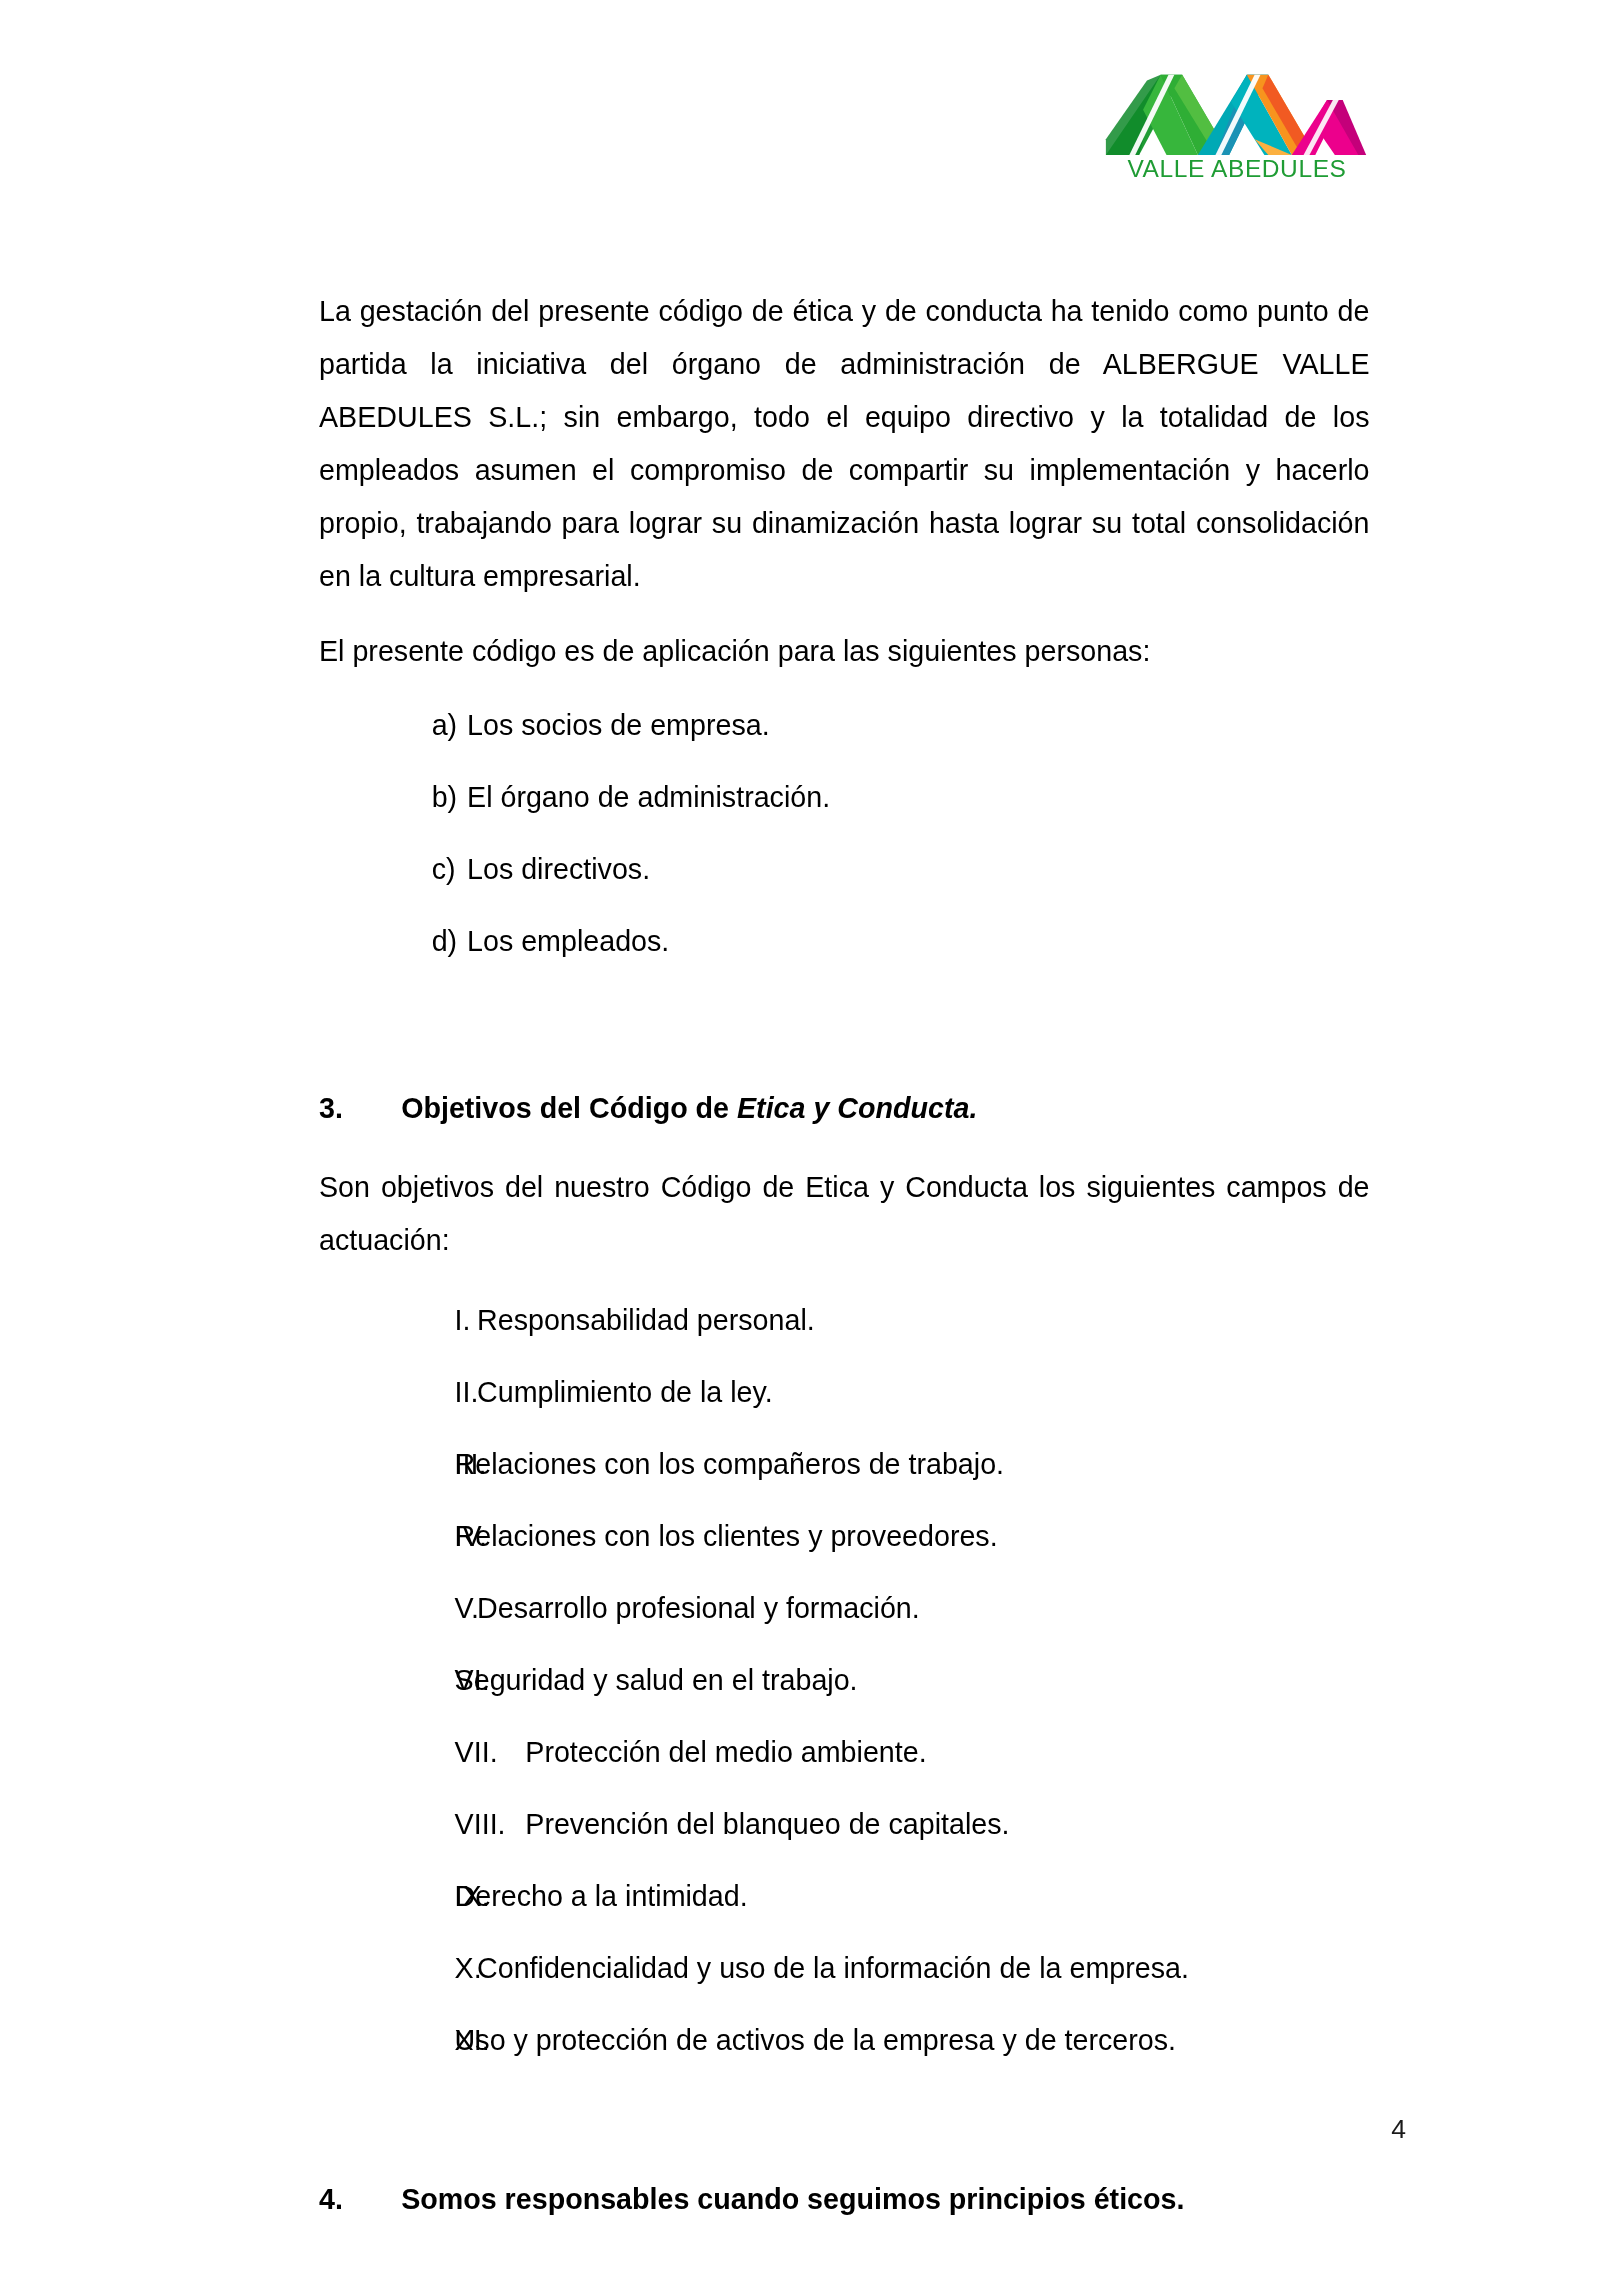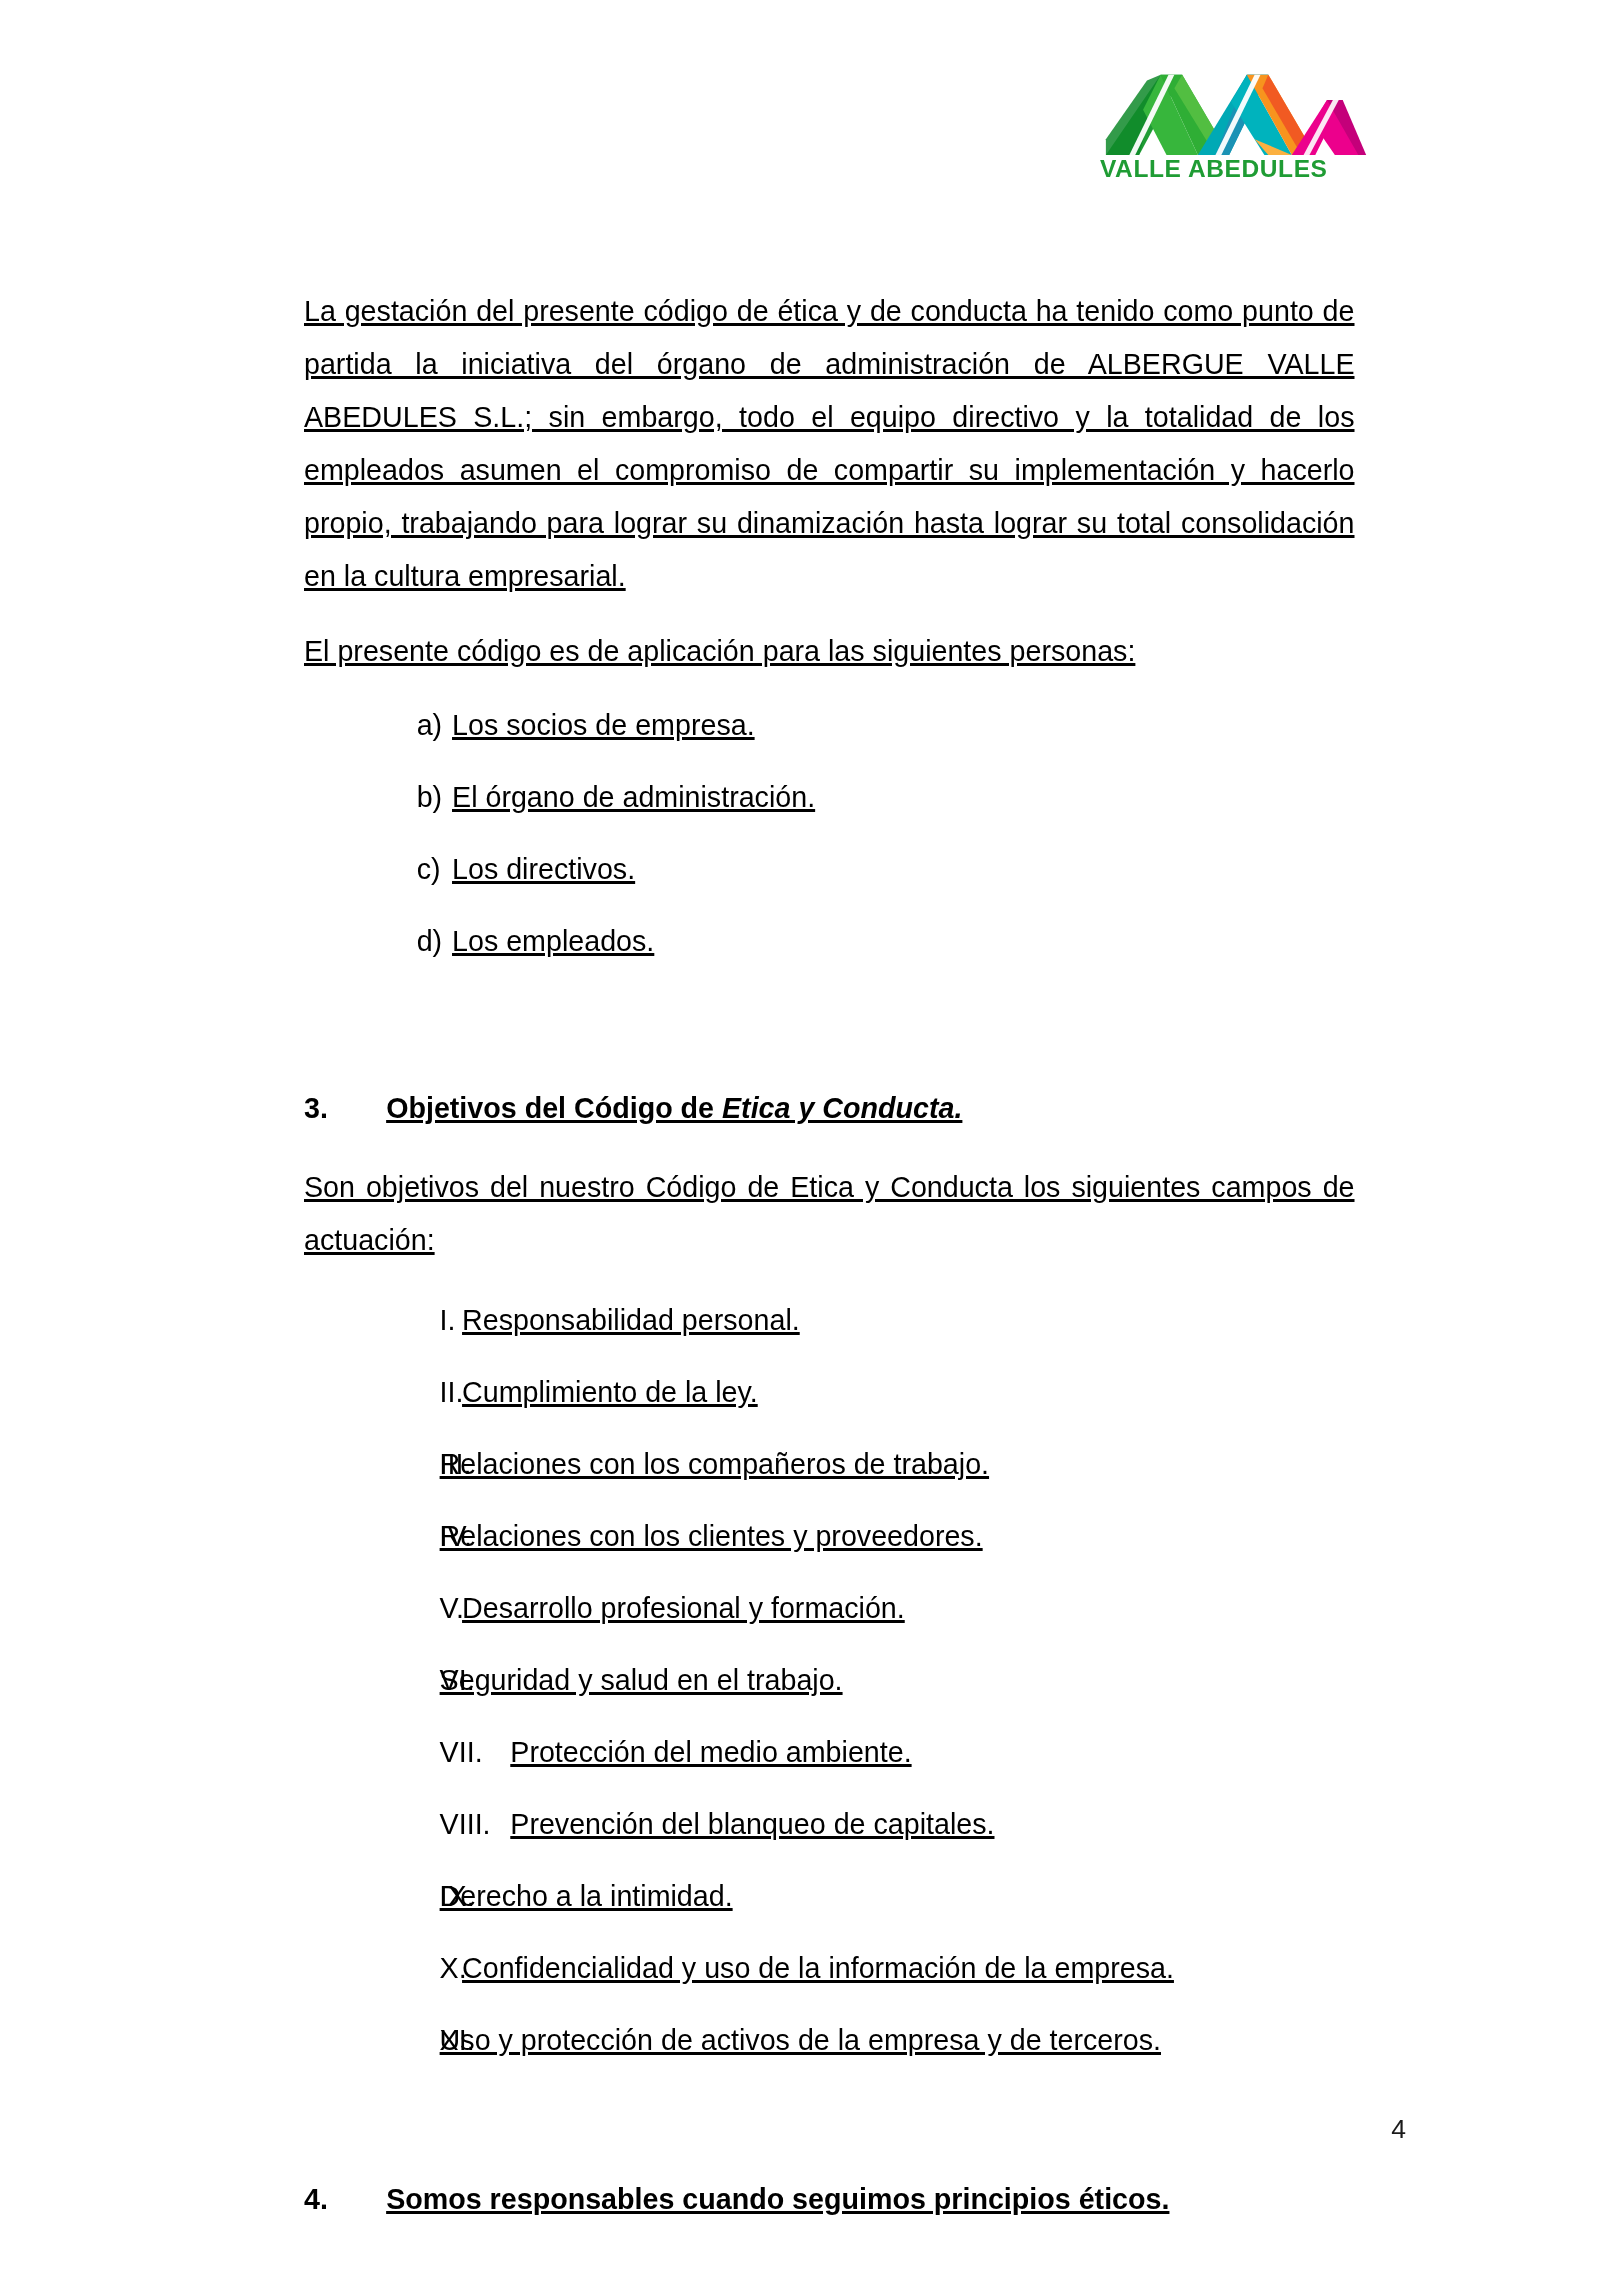--- a/index.html
+++ b/index.html
@@ -32,35 +32,35 @@
     left: 0;
     top: 0;
     width: 274px;
     height: 118px;
   }
   .logo-word {
     position: absolute;
     left: 0;
     top: 110px;
     width: 274px;
+    text-align: center;
     font-family: "Liberation Sans", sans-serif;
-    font-weight: 700;
+    font-weight: 400;
     font-size: 24.5px;
     letter-spacing: 0.6px;
     color: #1f9c34;
     white-space: nowrap;
   }
 
   
   .content {
     position: absolute;
-    left: 304px;
+    left: 319px;
     top: 0;
     width: 1100px;   
-    text-decoration: underline;
   }
 
   p.body {
     margin: 0;
     font-size: 30px;
     line-height: 53px;
     text-align: justify;
     text-justify: inter-word;
     font-stretch: condensed;
     transform: scaleX(0.955);

